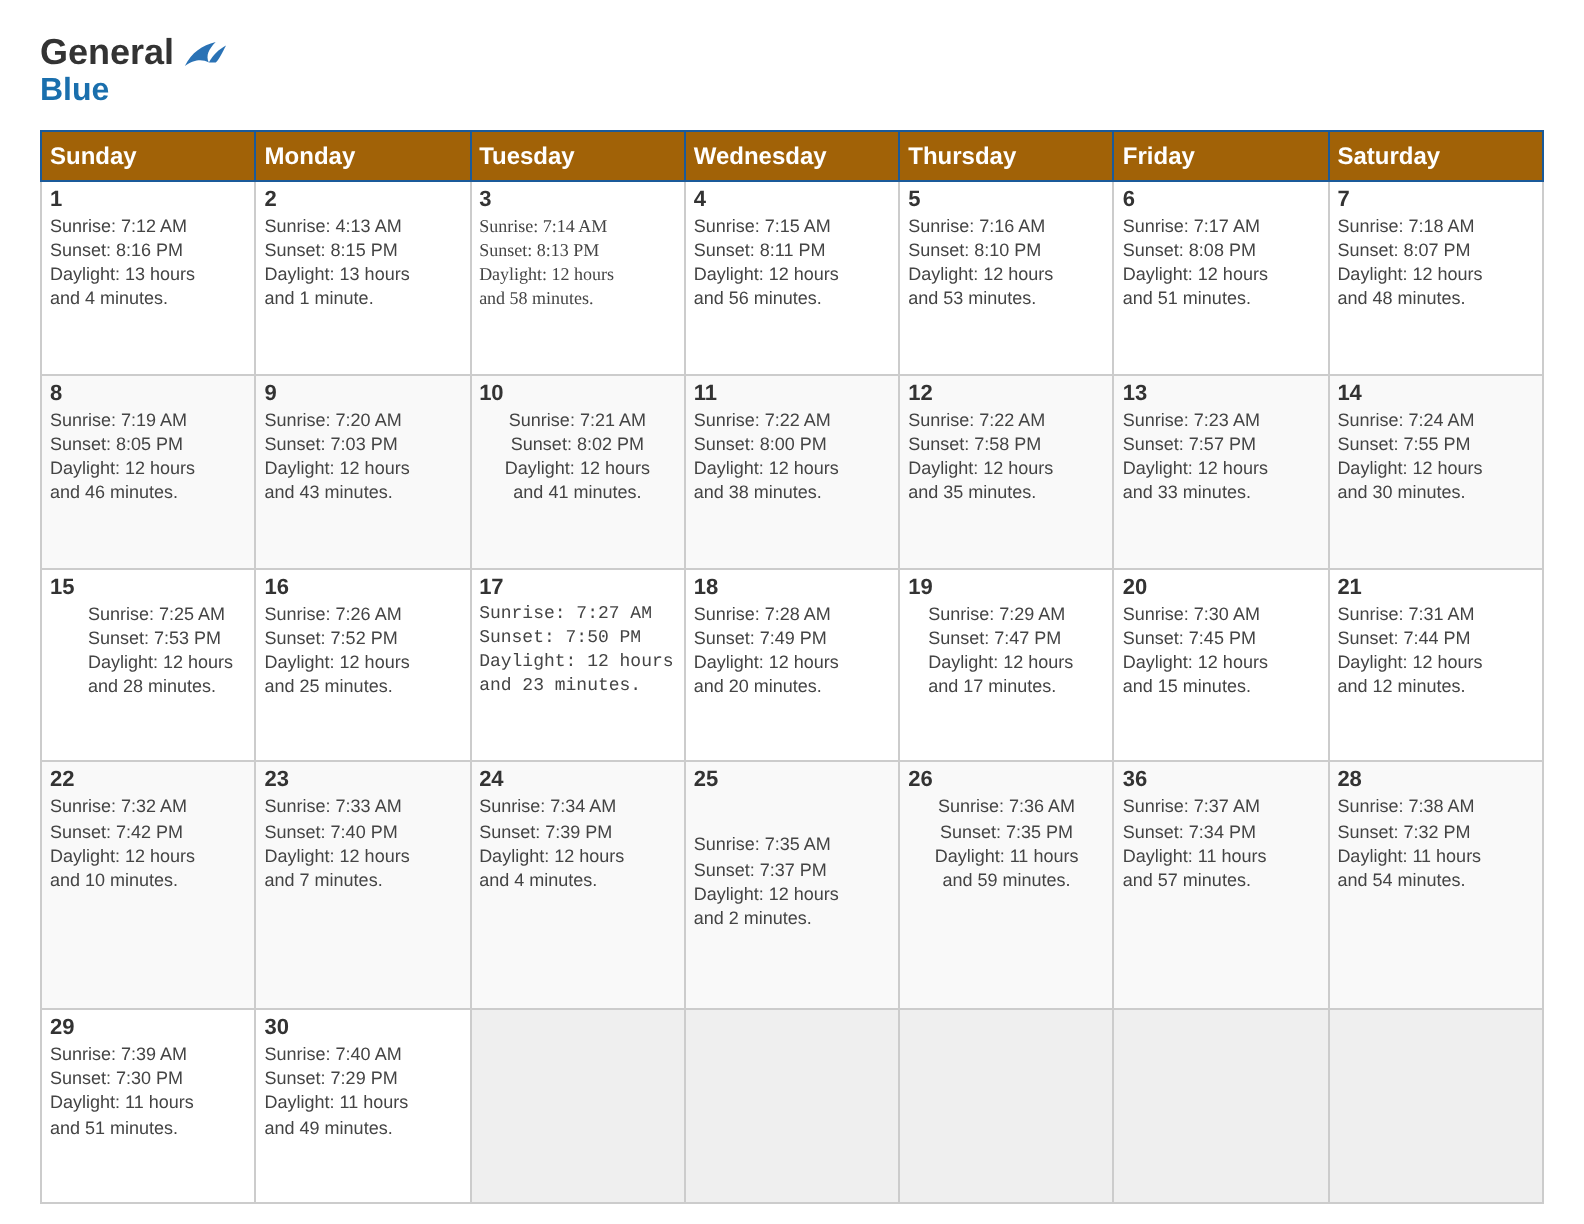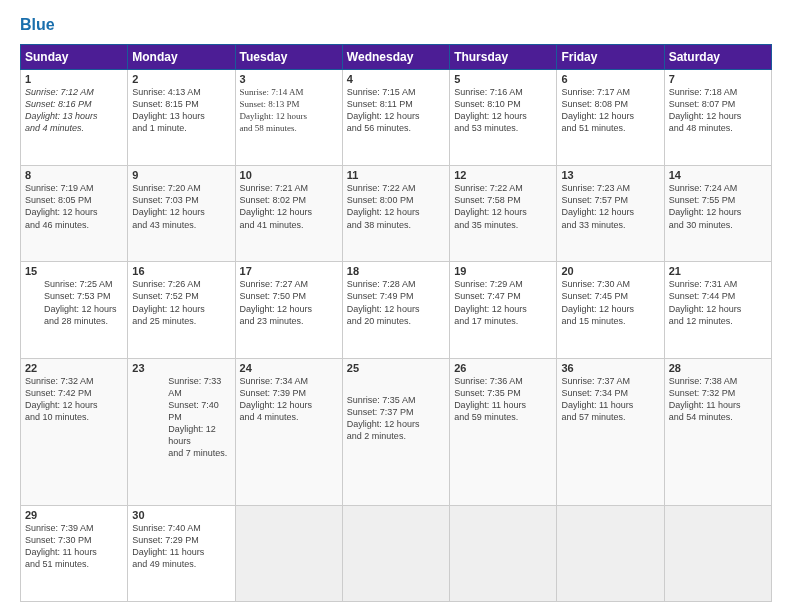--- a/index.html
+++ b/index.html
@@ -64,21 +64,21 @@
       flex: 1;
       display: flex;
       flex-direction: column;
     }
     table {
       width: 100%;
       border-collapse: collapse;
       flex: 1;
     }
     thead tr th {
-      background: #4c1d95;
+      background: #a16207;
       color: #fff;
       font-size: 12px;
       font-weight: bold;
       padding: 5px 4px;
       text-align: left;
       border: 1px solid #1a5a9a;
     }
     tbody tr td {
       border: 1px solid #ccc;
       vertical-align: top;
@@ -114,20 +114,27 @@
     .empty-cell {
       background: #efefef !important;
     }
   </style>
 </head>
 <body>
 
 <div class="page">
   <div class="header">
     <div class="logo">
+      <div class="logo-text">
+        <span class="logo-general">General</span>
+        <svg class="logo-bird" viewBox="0 0 28 22" xmlns="http://www.w3.org/2000/svg">
+          <path d="M4 18 C8 10, 14 6, 22 4 C18 8, 16 12, 18 16 C14 14, 10 14, 4 18Z" fill="#2a72b5"></path>
+          <path d="M18 16 C20 12, 24 8, 28 6 C26 10, 24 14, 22 16Z" fill="#2a72b5"></path>
+        </svg>
+      </div>
       <span class="logo-blue">Blue</span>
     </div>
     <div class="title-area">
       <div class="month-title"></div>
       <div class="location"></div>
     </div>
   </div>
 
   <div class="calendar">
     <table>
@@ -139,21 +146,21 @@
             <th>Wednesday</th>
             <th>Thursday</th>
             <th>Friday</th>
             <th>Saturday</th>
           </tr>
       </thead>
       <tbody id="calendar-body">
       <tr>
             <td>
               <span class="day-num">1</span>
-              <div class="day-info" style="white-space: pre-line; font-style: italic;">Sunrise: 7:12 AM
+              <div class="day-info" style="white-space: pre-line;">Sunrise: 7:12 AM
 Sunset: 8:16 PM
 Daylight: 13 hours
 and 4 minutes.</div>
             </td>
             <td>
               <span class="day-num">2</span>
               <div class="day-info" style="white-space: pre-line;">Sunrise: 4:13 AM
 Sunset: 8:15 PM
 Daylight: 13 hours
 and 1 minute.</div>
@@ -204,21 +211,21 @@
             </td>
             <td>
               <span class="day-num">9</span>
               <div class="day-info" style="white-space: pre-line;">Sunrise: 7:20 AM
 Sunset: 7:03 PM
 Daylight: 12 hours
 and 43 minutes.</div>
             </td>
             <td>
               <span class="day-num">10</span>
-              <div class="day-info" style="white-space: pre-line;">Sunrise: 7:21 AM
+              <div class="day-info" style="white-space: pre-line; text-align: center;">Sunrise: 7:21 AM
 Sunset: 8:02 PM
 Daylight: 12 hours
 and 41 minutes.</div>
             </td>
             <td>
               <span class="day-num">11</span>
               <div class="day-info" style="white-space: pre-line;">Sunrise: 7:22 AM
 Sunset: 8:00 PM
 Daylight: 12 hours
 and 38 minutes.</div>
@@ -255,35 +262,35 @@
             </td>
             <td>
               <span class="day-num">16</span>
               <div class="day-info" style="white-space: pre-line;">Sunrise: 7:26 AM
 Sunset: 7:52 PM
 Daylight: 12 hours
 and 25 minutes.</div>
             </td>
             <td>
               <span class="day-num">17</span>
-              <div class="day-info" style="white-space: pre-line;">Sunrise: 7:27 AM
+              <div class="day-info" style="white-space: pre-line; font-family: Liberation Mono, monospace;">Sunrise: 7:27 AM
 Sunset: 7:50 PM
 Daylight: 12 hours
 and 23 minutes.</div>
             </td>
             <td>
               <span class="day-num">18</span>
               <div class="day-info" style="white-space: pre-line;">Sunrise: 7:28 AM
 Sunset: 7:49 PM
 Daylight: 12 hours
 and 20 minutes.</div>
             </td>
             <td>
               <span class="day-num">19</span>
-              <div class="day-info" style="white-space: pre-line;">Sunrise: 7:29 AM
+              <div class="day-info" style="white-space: pre-line; margin-left: 10px;">Sunrise: 7:29 AM
 Sunset: 7:47 PM
 Daylight: 12 hours
 and 17 minutes.</div>
             </td>
             <td>
               <span class="day-num">20</span>
               <div class="day-info" style="white-space: pre-line;">Sunrise: 7:30 AM
 Sunset: 7:45 PM
 Daylight: 12 hours
 and 15 minutes.</div>
@@ -299,42 +306,42 @@
           <tr>
             <td>
               <span class="day-num">22</span>
               <div class="day-info" style="white-space: pre-line;">Sunrise: 7:32 AM
 Sunset: 7:42 PM
 Daylight: 12 hours
 and 10 minutes.</div>
             </td>
             <td>
               <span class="day-num">23</span>
-              <div class="day-info" style="white-space: pre-line; margin-left: 36px;">Sunrise: 7:33 AM
+              <div class="day-info" style="white-space: pre-line;">Sunrise: 7:33 AM
 Sunset: 7:40 PM
 Daylight: 12 hours
 and 7 minutes.</div>
             </td>
             <td>
               <span class="day-num">24</span>
               <div class="day-info" style="white-space: pre-line;">Sunrise: 7:34 AM
 Sunset: 7:39 PM
 Daylight: 12 hours
 and 4 minutes.</div>
             </td>
             <td>
               <span class="day-num">25</span>
               <div class="day-info" style="white-space: pre-line; margin-top: 20px;">Sunrise: 7:35 AM
 Sunset: 7:37 PM
 Daylight: 12 hours
 and 2 minutes.</div>
             </td>
             <td>
               <span class="day-num">26</span>
-              <div class="day-info" style="white-space: pre-line;">Sunrise: 7:36 AM
+              <div class="day-info" style="white-space: pre-line; text-align: center;">Sunrise: 7:36 AM
 Sunset: 7:35 PM
 Daylight: 11 hours
 and 59 minutes.</div>
             </td>
             <td>
               <span class="day-num">36</span>
               <div class="day-info" style="white-space: pre-line;">Sunrise: 7:37 AM
 Sunset: 7:34 PM
 Daylight: 11 hours
 and 57 minutes.</div>

